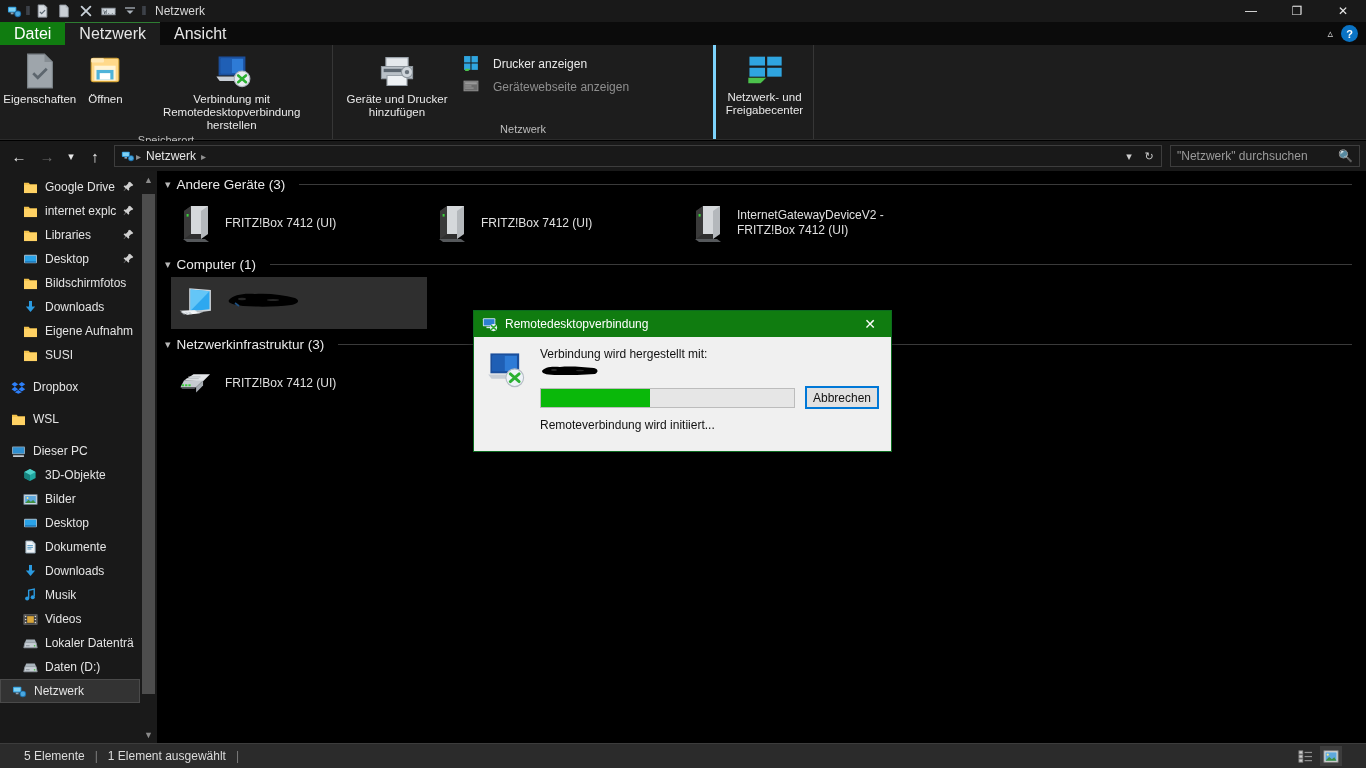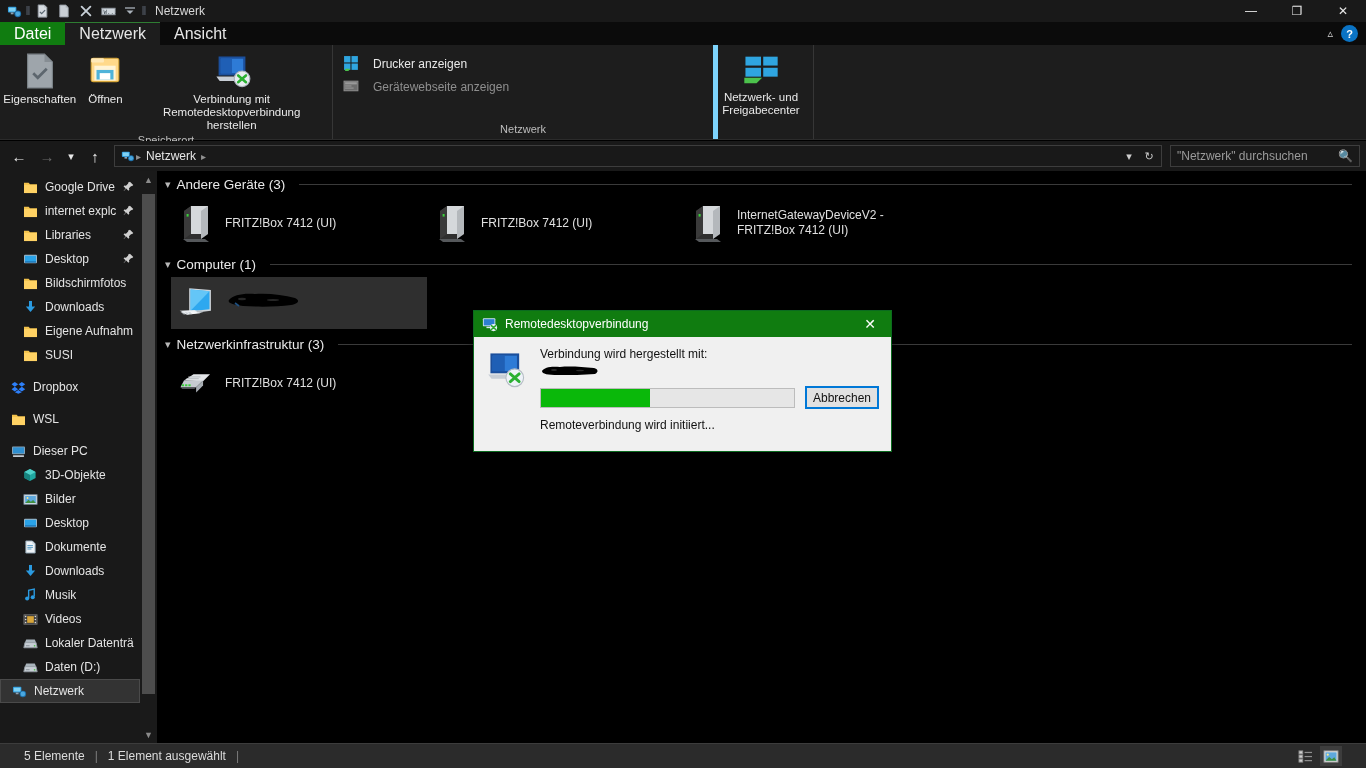--- a/index.html
+++ b/index.html
@@ -283,20 +283,31 @@
             <path d="M22.5 20l7 6M29.5 20l-7 6" stroke="#2bb032" stroke-width="2.3" stroke-linecap="round"></path>
           </svg>
           <div class="lbl wrap">Verbindung mit Remotedesktopverbindung herstellen</div>
         </div>
       </div>
       <div class="rgroup-label">Speicherort</div>
     </div>
 
     <div class="rgroup" style="width:381px;">
       <div class="rgroup-items">
+        <div class="rbig" style="width:120px;">
+          <svg width="40" height="36" viewBox="0 0 36 32">
+            <path d="M8 4h20v9H8z" fill="#e4e8ec" stroke="#9aa2aa"></path>
+            <path d="M4 12h28v11H4z" fill="#b9c0c7" stroke="#8d959c"></path>
+            <path d="M6 14h24v3H6z" fill="#5c6670"></path>
+            <path d="M9 20h18v9H9z" fill="#eef1f4" stroke="#9aa2aa"></path>
+            <circle cx="27" cy="17" r="5" fill="#cfd5db" stroke="#8d959c"></circle>
+            <circle cx="27" cy="17" r="2" fill="#6b747d"></circle>
+          </svg>
+          <div class="lbl wrap">Geräte und Drucker hinzufügen</div>
+        </div>
         <div class="rsmall-col">
           <div class="rsmall">
             <svg width="17" height="17" viewBox="0 0 16 16">
               <rect x="1" y="1" width="6" height="6" fill="#2fa5e0"></rect>
               <rect x="8" y="1" width="6" height="6" fill="#2fa5e0"></rect>
               <rect x="1" y="8" width="6" height="6" fill="#2fa5e0"></rect>
               <rect x="8" y="8" width="6" height="6" fill="#2fa5e0"></rect>
               <path d="M2 13h5l-2 2H2z" fill="#4cc24c"></path>
             </svg>
             <div class="lbl">Drucker anzeigen</div>
@@ -308,21 +319,21 @@
               <rect x="2" y="7" width="6" height="1" fill="#9a9a9a"></rect>
               <rect x="2" y="9" width="8" height="1" fill="#9a9a9a"></rect>
             </svg>
             <div class="lbl">Gerätewebseite anzeigen</div>
           </div>
         </div>
       </div>
       <div class="rgroup-label">Netzwerk</div>
     </div>
 
-    <div class="rgroup" style="width:100px;border-left:5px solid #7dd3fc;align-items:flex-end;">
+    <div class="rgroup" style="width:100px;border-left:3px solid #7dd3fc;">
       <div class="rgroup-items" style="justify-content:center;">
         <div class="rbig" style="width:96px;">
           <svg width="40" height="34" viewBox="0 0 36 30">
             <path d="M4 3h14v8H4z" fill="#2fa5e0"></path>
             <path d="M20 3h13v8H20z" fill="#2fa5e0"></path>
             <path d="M4 13h14v8H4z" fill="#2fa5e0"></path>
             <path d="M20 13h13v8H20z" fill="#2fa5e0"></path>
             <path d="M3 22h16l-5 5H3z" fill="#4cc24c"></path>
           </svg>
           <div class="lbl wrap">Netzwerk- und Freigabecenter</div>

